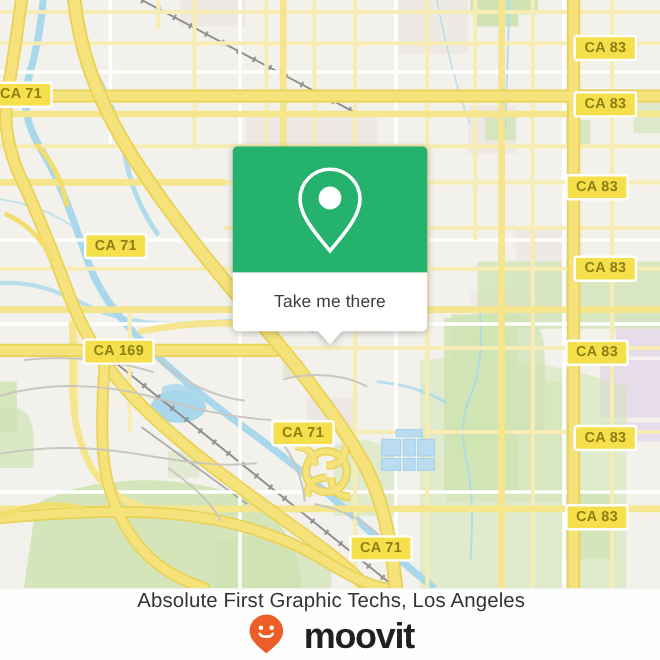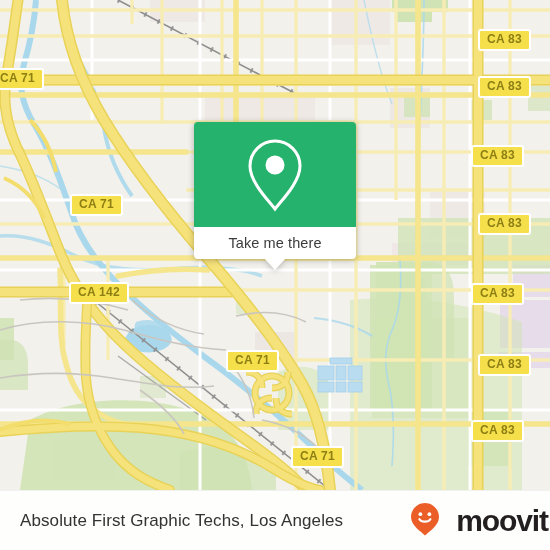--- a/index.html
+++ b/index.html
@@ -51,21 +51,21 @@
   .popup-top{
     background:#22b573;
     background:#25b26c;
     height:105px;
     border-radius:4px 4px 0 0;
     display:flex;align-items:center;justify-content:center;
   }
   .popup-bottom{
     background:#ffffff;
     border-radius:0 0 4px 4px;
-    height:32px;
+    height:49px;
     display:flex;align-items:center;justify-content:center;
     position:relative;
   }
   .popup-bottom span{
     color:#3c3c3c;font-size:14.5px;letter-spacing:.1px;
   }
   .popup-tail{
     position:absolute;left:50%;bottom:-11px;transform:translateX(-50%);
     width:0;height:0;
     border-left:11px solid transparent;
@@ -82,22 +82,23 @@
   }
   .attrib span{
     color:#3d3d3d;font-size:12.5px;padding-left:14px;letter-spacing:.1px;
   }
 
   
   .footer{
     position:absolute;left:0;top:490px;width:550px;height:60px;
     background:rgba(255,255,255,.88);
     display:flex;align-items:center;justify-content:space-between;
-    box-sizing:border-box;padding:0 2px 0 20px;
+    box-sizing:border-box;padding:0 18px 0 20px;
     border-top:1px solid rgba(0,0,0,.05);
+    flex-direction:column;
   }
   .footer-title{color:#333333;font-size:17px;letter-spacing:.1px;white-space:nowrap;}
   .brand{display:flex;align-items:center;gap:16px;}
   .brand-word{color:#231f20;font-size:30px;font-weight:bold;letter-spacing:-1.1px;line-height:30px;}
 </style>
 </head>
 <body>
 
 <div class="screen">
 
@@ -310,21 +311,21 @@
     <div>
       <div class="shield" style="left:-9px;top:68px">CA 71</div>
       <div class="shield" style="left:478px;top:29px">CA 83</div>
       <div class="shield" style="left:478px;top:76px">CA 83</div>
       <div class="shield" style="left:471px;top:145px">CA 83</div>
       <div class="shield" style="left:478px;top:213px">CA 83</div>
       <div class="shield" style="left:471px;top:283px">CA 83</div>
       <div class="shield" style="left:478px;top:354px">CA 83</div>
       <div class="shield" style="left:471px;top:420px">CA 83</div>
       <div class="shield" style="left:70px;top:194px">CA 71</div>
-      <div class="shield" style="left:69px;top:282px">CA 142</div>
+      <div class="shield" style="left:69px;top:282px">CA 169</div>
       <div class="shield" style="left:226px;top:350px">CA 71</div>
       <div class="shield" style="left:291px;top:446px">CA 71</div>
     </div>
 
 
     <div class="popup">
       <div class="popup-top">
         <span>
           <svg class="pin-svg" width="58" height="74" viewBox="0 0 58 74" xmlns="http://www.w3.org/2000/svg">
             <path d="M29 3 C15.2 3 4 14.2 4 28 C4 44 22 62 29 71 C36 62 54 44 54 28 C54 14.2 42.8 3 29 3 Z" fill="none" stroke="#ffffff" stroke-width="3"></path>

